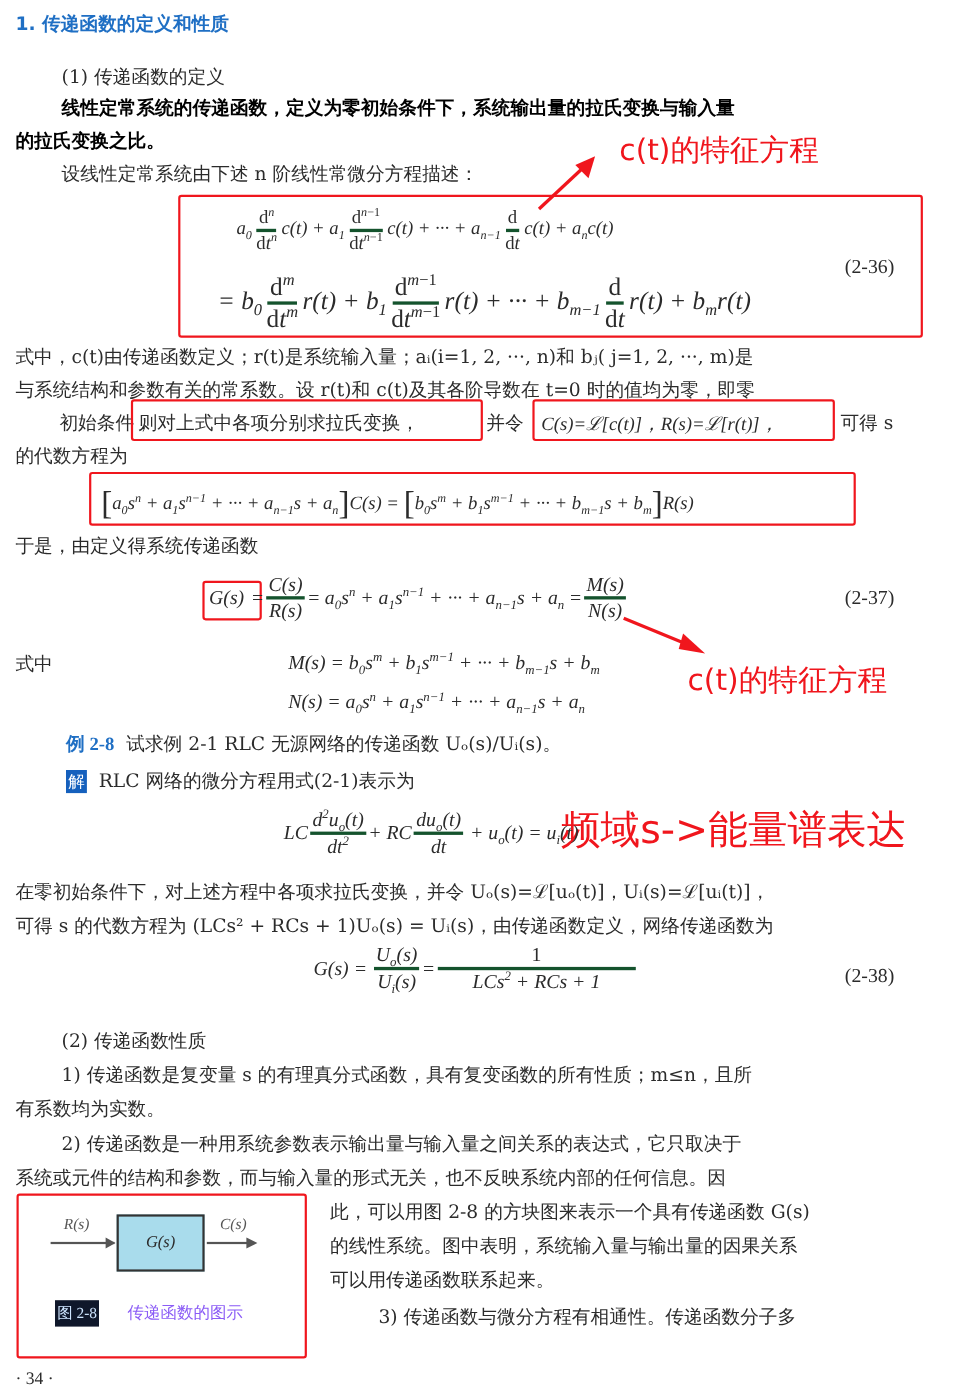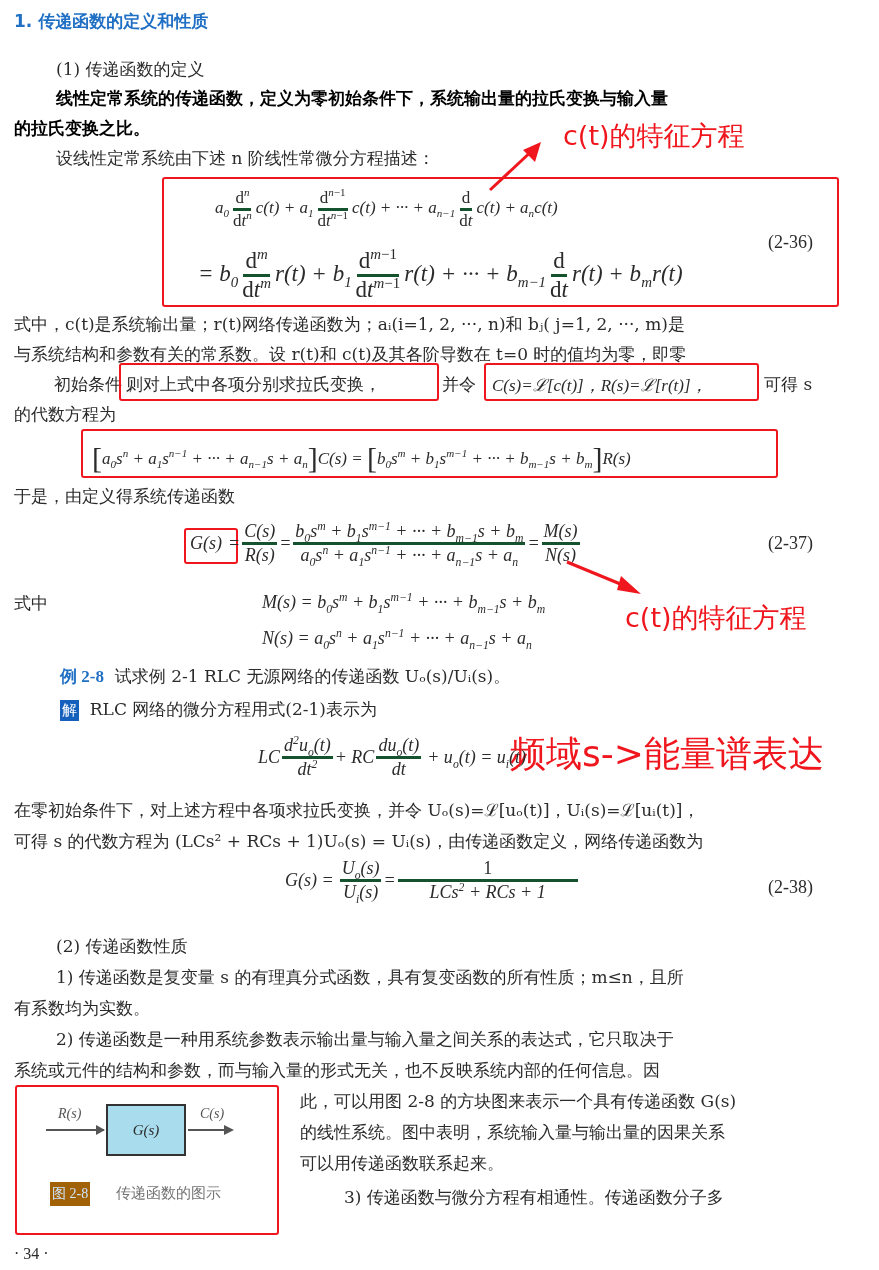--- a/index.html
+++ b/index.html
@@ -59,21 +59,21 @@
     </span><i>r</i>(<i>t</i>) + b<sub>1</sub><span class="frac">
       <span class="num up">d<sup><i>m</i>−1</sup></span>
       <span class="up">d<i>t</i><sup><i>m</i>−1</sup></span>
     </span><i>r</i>(<i>t</i>) + ··· + b<sub><i>m</i>−1</sub><span class="frac">
       <span class="num up">d</span>
       <span class="up">d<i>t</i></span>
     </span><i>r</i>(<i>t</i>) + b<sub><i>m</i></sub><i>r</i>(<i>t</i>)
 </div>
 <div class="abs eqno" style="left:768px; top:232px;">(2-36)</div>
 
-<div class="abs p" style="left:14px; top:313px;">式中，c(t)是系统输出量；r(t)网络传递函数为；aᵢ(i=1, 2, ···, n)和 bⱼ( j=1, 2, ···, m)是</div>
+<div class="abs p" style="left:14px; top:313px;">式中，c(t)由传递函数定义；r(t)是系统输入量；aᵢ(i=1, 2, ···, n)和 bⱼ( j=1, 2, ···, m)是</div>
 <div class="abs p" style="left:14px; top:343px;">与系统结构和参数有关的常系数。设 r(t)和 c(t)及其各阶导数在 t=0 时的值均为零，即零</div>
 <div class="abs p" style="left:14px; top:373px;margin-left:40px;">初始条件，</div>
 <div class="abs p" style="left:126px; top:373px;">则对上式中各项分别求拉氏变换，</div>
 <div class="red-box" style="left:119px; top:363px; width:320px; height:38px;"></div>
 <div class="abs p" style="left:442px; top:373px;">并令</div>
 <div class="abs math" style="left:492px; top:373px;">C(s)=ℒ[c(t)]，R(s)=ℒ[r(t)]，</div>
 <div class="red-box" style="left:484px; top:363px; width:275px; height:38px;"></div>
 <div class="abs p" style="left:764px; top:373px;">可得 s</div>
 <div class="abs p" style="left:14px; top:403px;">的代数方程为</div>
 
@@ -85,21 +85,20 @@
 <div class="abs p" style="left:14px; top:485px;">于是，由定义得系统传递函数</div>
 
 <div class="red-box" style="left:184px; top:528px; width:54px; height:36px;"></div>
 <div class="abs math" style="left:190px; top:521px; font-size:18px; display:flex; align-items:center;">
   <span style="margin-right:6px;">G(s)</span>=
   <span class="frac">
       <span class="num">C(s)</span>
       <span>R(s)</span>
     </span>=
   <span class="frac">
-      <span class="num">b<sub>0</sub>s<sup>m</sup> + b<sub>1</sub>s<sup>m−1</sup> + ··· + b<sub>m−1</sub>s + b<sub>m</sub></span>
       <span>a<sub>0</sub>s<sup>n</sup> + a<sub>1</sub>s<sup>n−1</sup> + ··· + a<sub>n−1</sub>s + a<sub>n</sub></span>
     </span>=
   <span class="frac">
       <span class="num">M(s)</span>
       <span>N(s)</span>
     </span>
 </div>
 <div class="abs eqno" style="left:768px; top:533px;">(2-37)</div>
 
 <svg class="abs" style="left:565px; top:558px;" width="80" height="40">
@@ -164,17 +163,17 @@
 <div class="abs" style="left:30px; top:1100px; width:240px; height:120px;">
   <div class="abs math" style="left:28px; top:6px; font-size:14px; color:#555;">R(s)</div>
   <div class="abs" style="left:16px; top:29px; width:58px; height:2px; background:#555;"></div>
   <div class="abs" style="left:66px; top:25px; width:0; height:0; border-left:9px solid #555; border-top:5px solid transparent; border-bottom:5px solid transparent;"></div>
   <div class="abs" style="left:76px; top:4px; width:80px; height:52px; background:#a9dcec; border:2px solid #333; display:flex; align-items:center; justify-content:center;">
     <span class="math" style="font-size:15px;">G(s)</span>
   </div>
   <div class="abs math" style="left:170px; top:6px; font-size:14px; color:#555;">C(s)</div>
   <div class="abs" style="left:158px; top:29px; width:38px; height:2px; background:#555;"></div>
   <div class="abs" style="left:194px; top:25px; width:0; height:0; border-left:10px solid #555; border-top:5px solid transparent; border-bottom:5px solid transparent;"></div>
-  <div class="abs" style="left:20px; top:82px; background:#a16207; color:#cfe6ff; font-size:14px; padding:3px 2px; font-family:'Liberation Serif', serif;">图 2-8</div>
-  <div class="abs" style="left:86px; top:84px; color:#737373; font-size:15px;">传递函数的图示</div>
+  <div class="abs" style="left:20px; top:82px; background:#0f172a; color:#cfe6ff; font-size:14px; padding:3px 2px; font-family:'Liberation Serif', serif;">图 2-8</div>
+  <div class="abs" style="left:86px; top:84px; color:#8b5cf6; font-size:15px;">传递函数的图示</div>
 </div>
 
 <div class="abs serif" style="left:14px; top:1245px; font-size:16px;">· 34 ·</div>
 
 </body></html>

